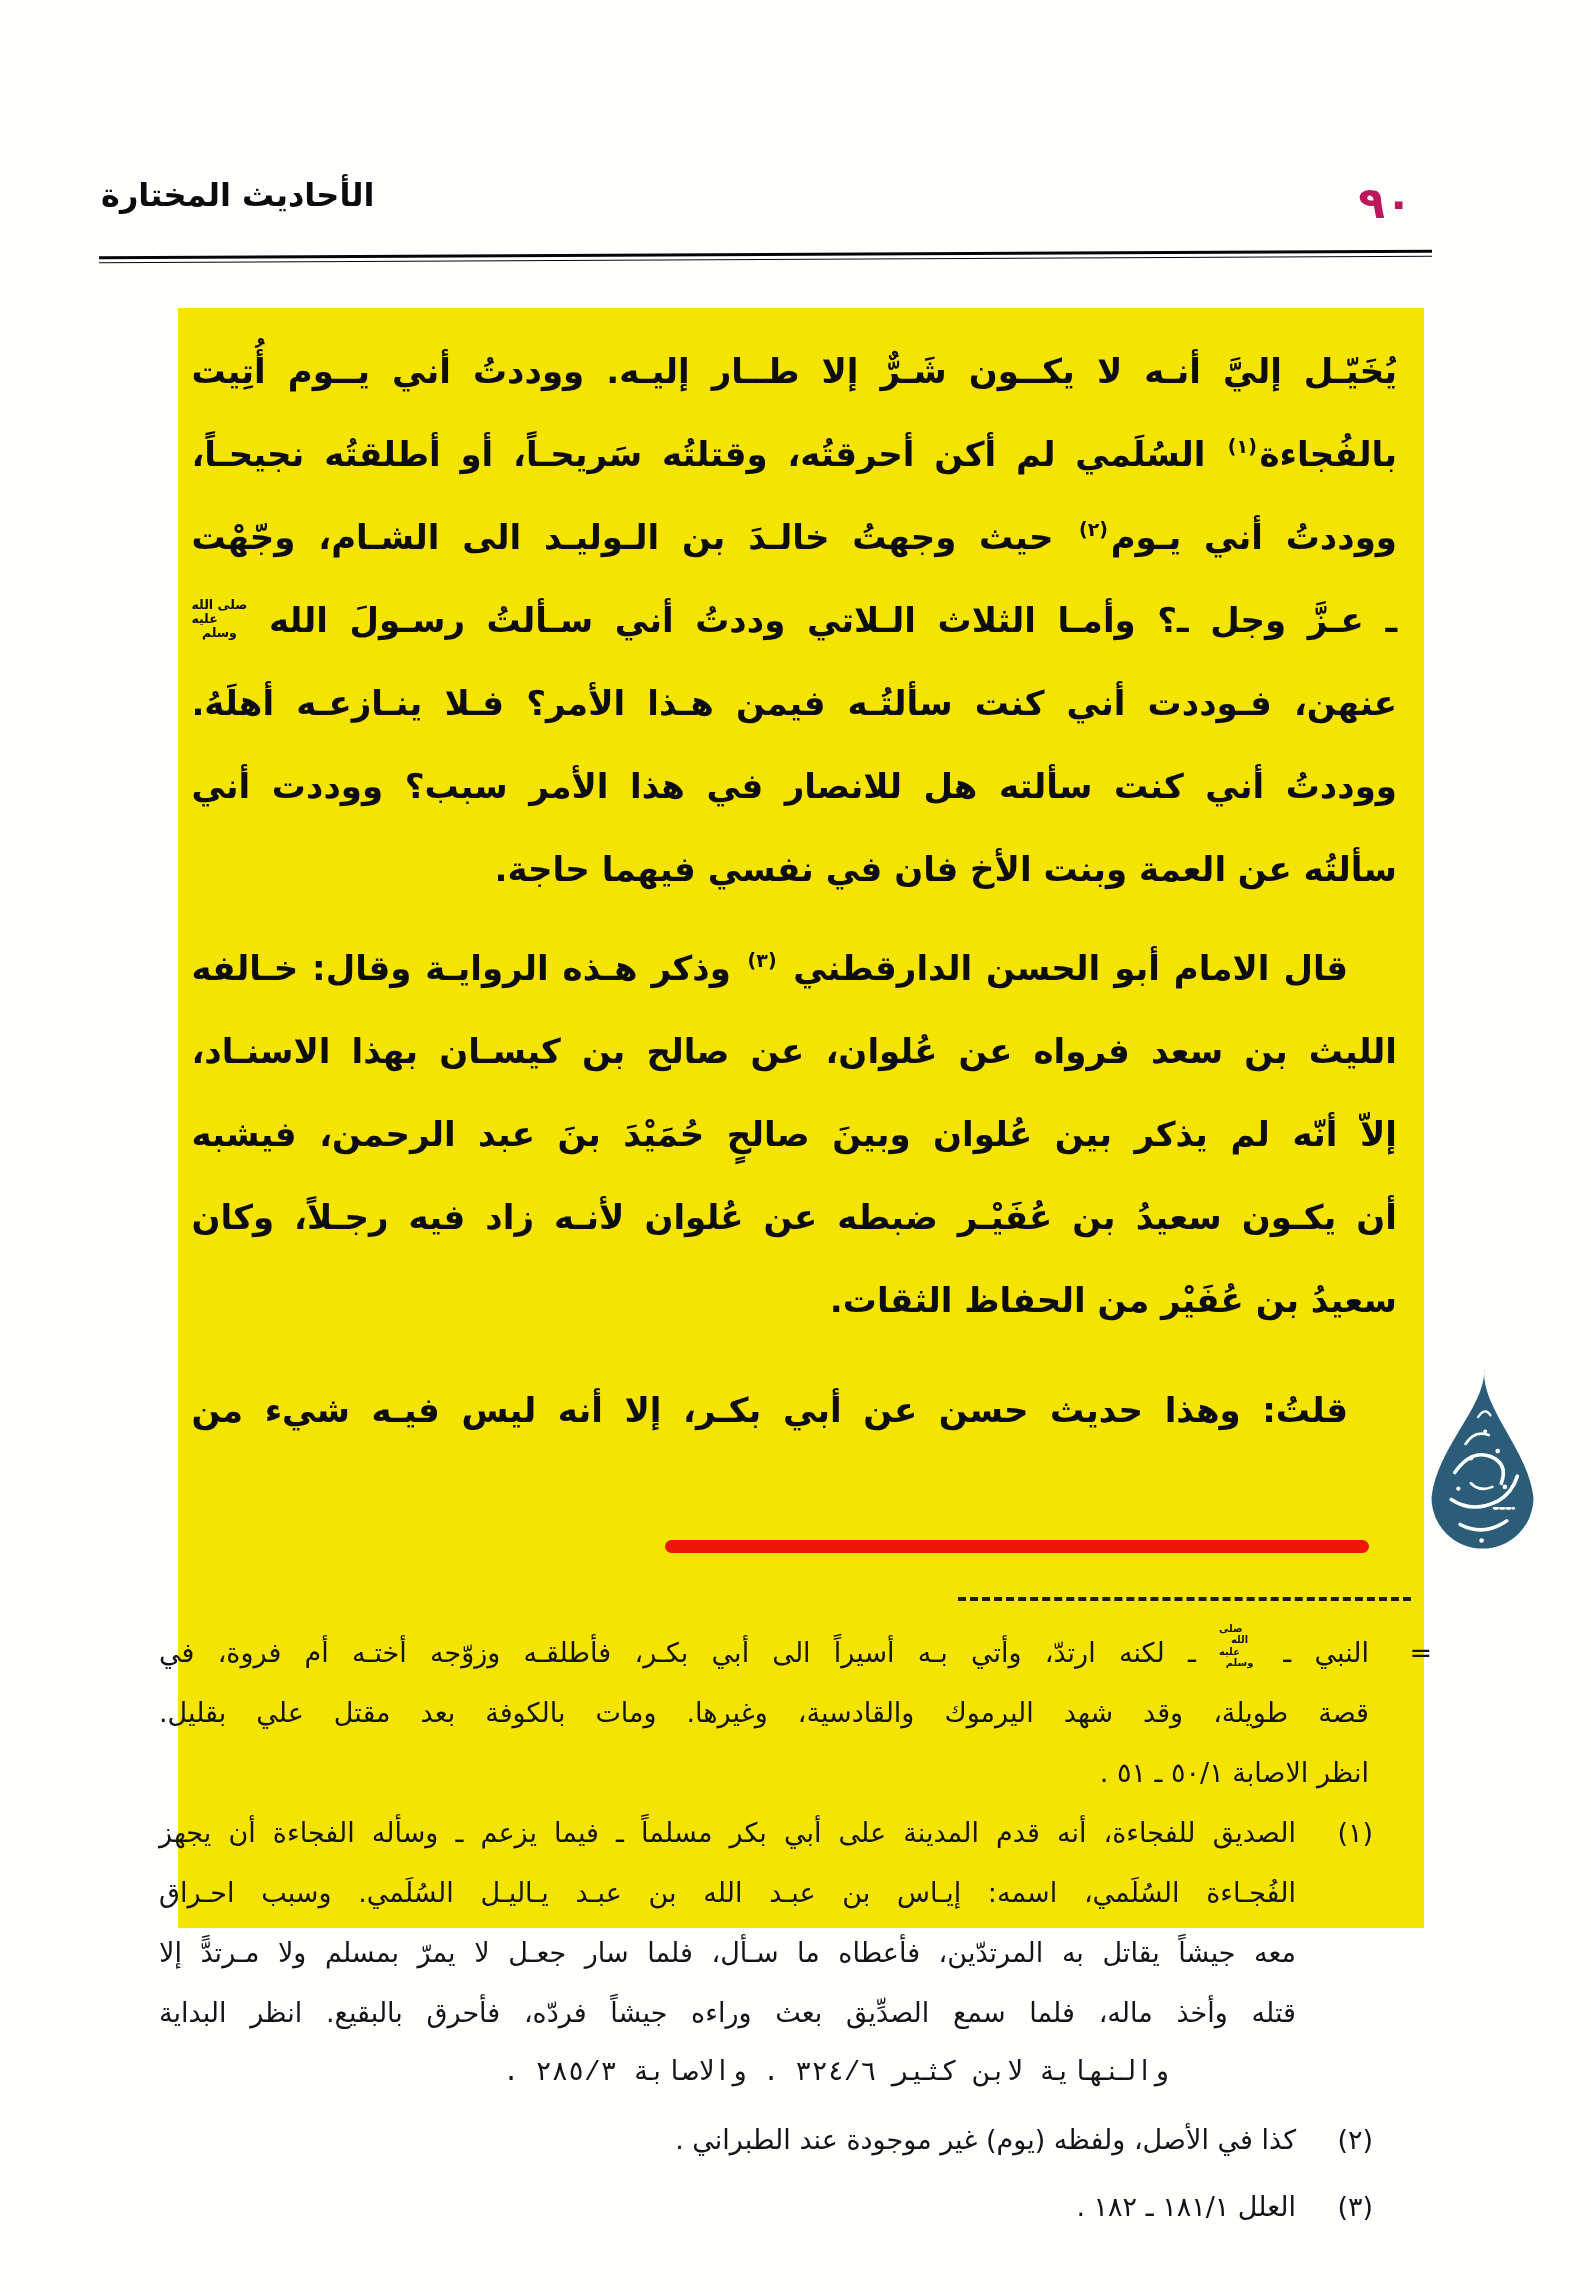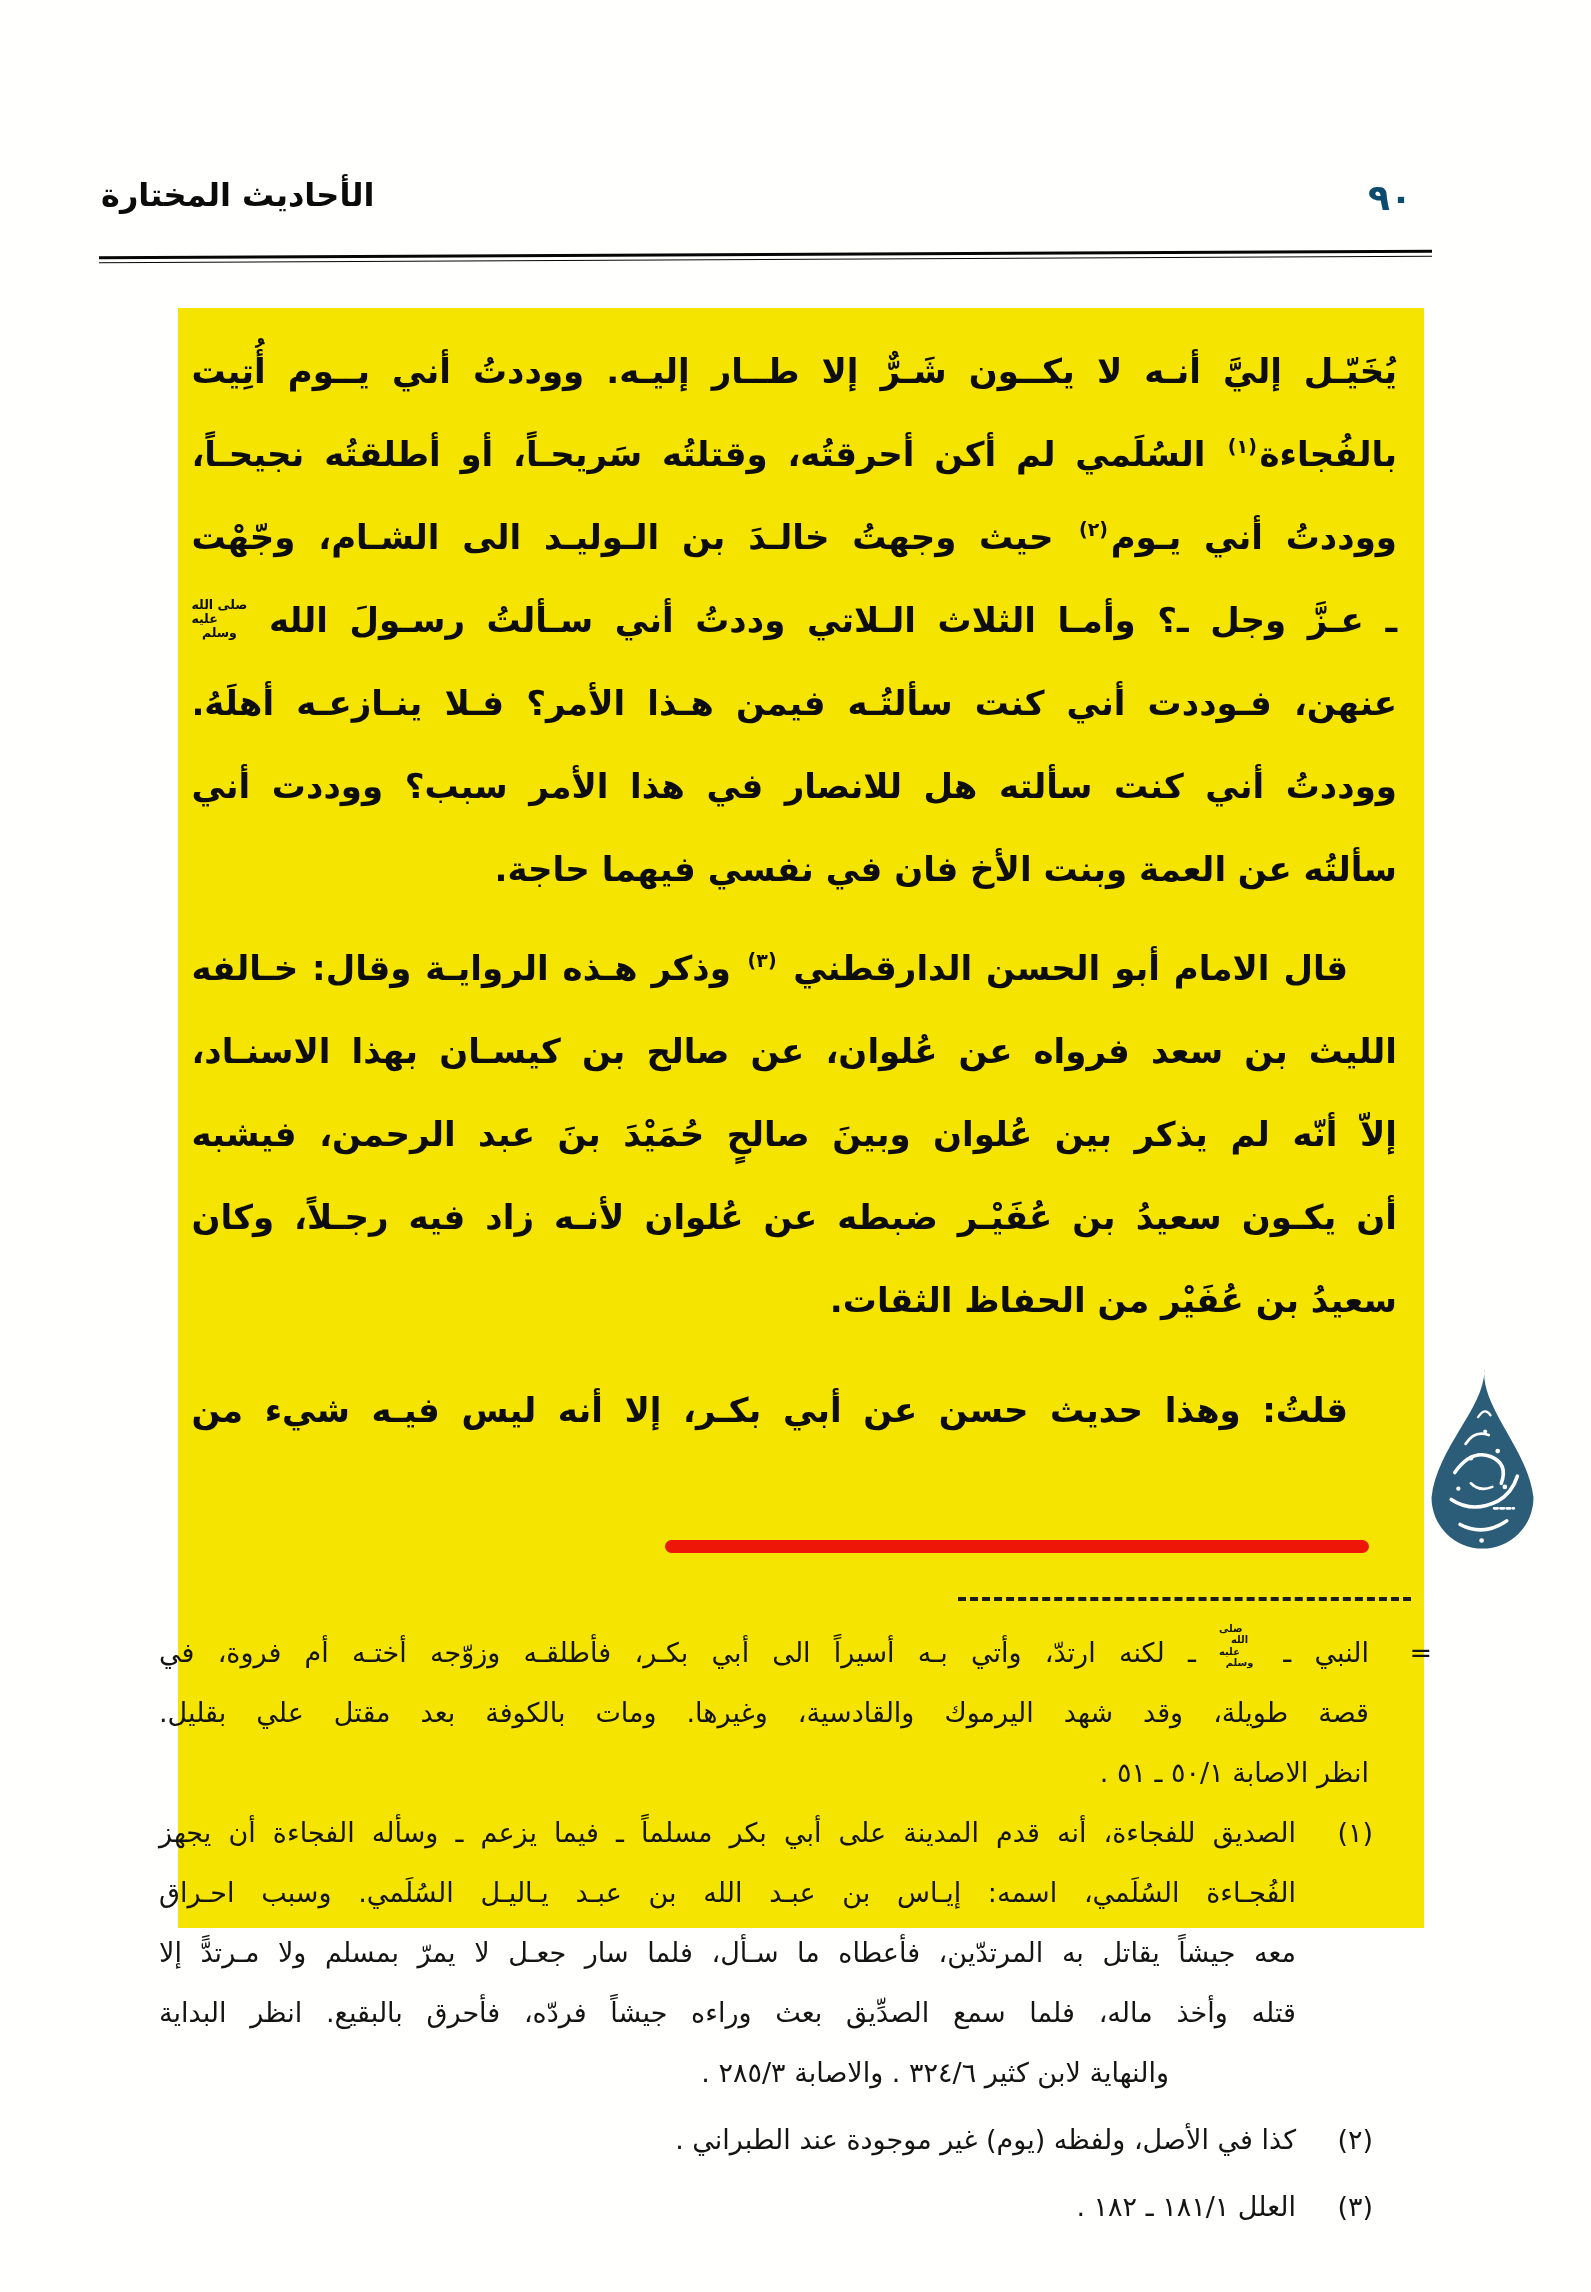--- a/index.html
+++ b/index.html
@@ -14,21 +14,21 @@
     overflow:hidden;
   }
   
   .running-title{
     position:absolute;left:101px;top:176px;
     font-size:32px;font-weight:bold;color:#0b0b0b;
     letter-spacing:-0.9px;
   }
   .page-number{
     position:absolute;right:179px;top:177px;
-    font-size:36px;font-weight:bold;color:#0c4a6e;
+    font-size:44px;font-weight:bold;color:#be185d;
   }
   .head-rule{
     position:absolute;left:99px;right:159px;top:253px;
     height:2.7px;
     border-top:3.6px solid #060606;
     border-bottom:1.8px solid #060606;
     transform:rotate(-0.28deg);
   }
   
   .highlight-block{
@@ -89,21 +89,21 @@
   .fn-row.numbered{padding-right:59px;}
   .fn-row.numbered .fn-marker{flex:0 0 77px;}
   .fn-lines{flex:1;min-width:0;}
   .fn-line{
     font-size:27px;line-height:60px;color:#141414;
     text-align:right;white-space:nowrap;
   }
   .fn-line.full{
     text-align:justify;text-align-last:justify;white-space:normal;
   }
-  .fn-line.indent{text-indent:127px;}
+  .fn-line.indent{text-indent:127px;font-family:Liberation Mono, monospace;}
   
   .watermark{
     position:absolute;left:1419px;top:1365px;
     width:127px;height:208px;
   }
 </style>
 </head>
 <body>
 
 <div class="page">

